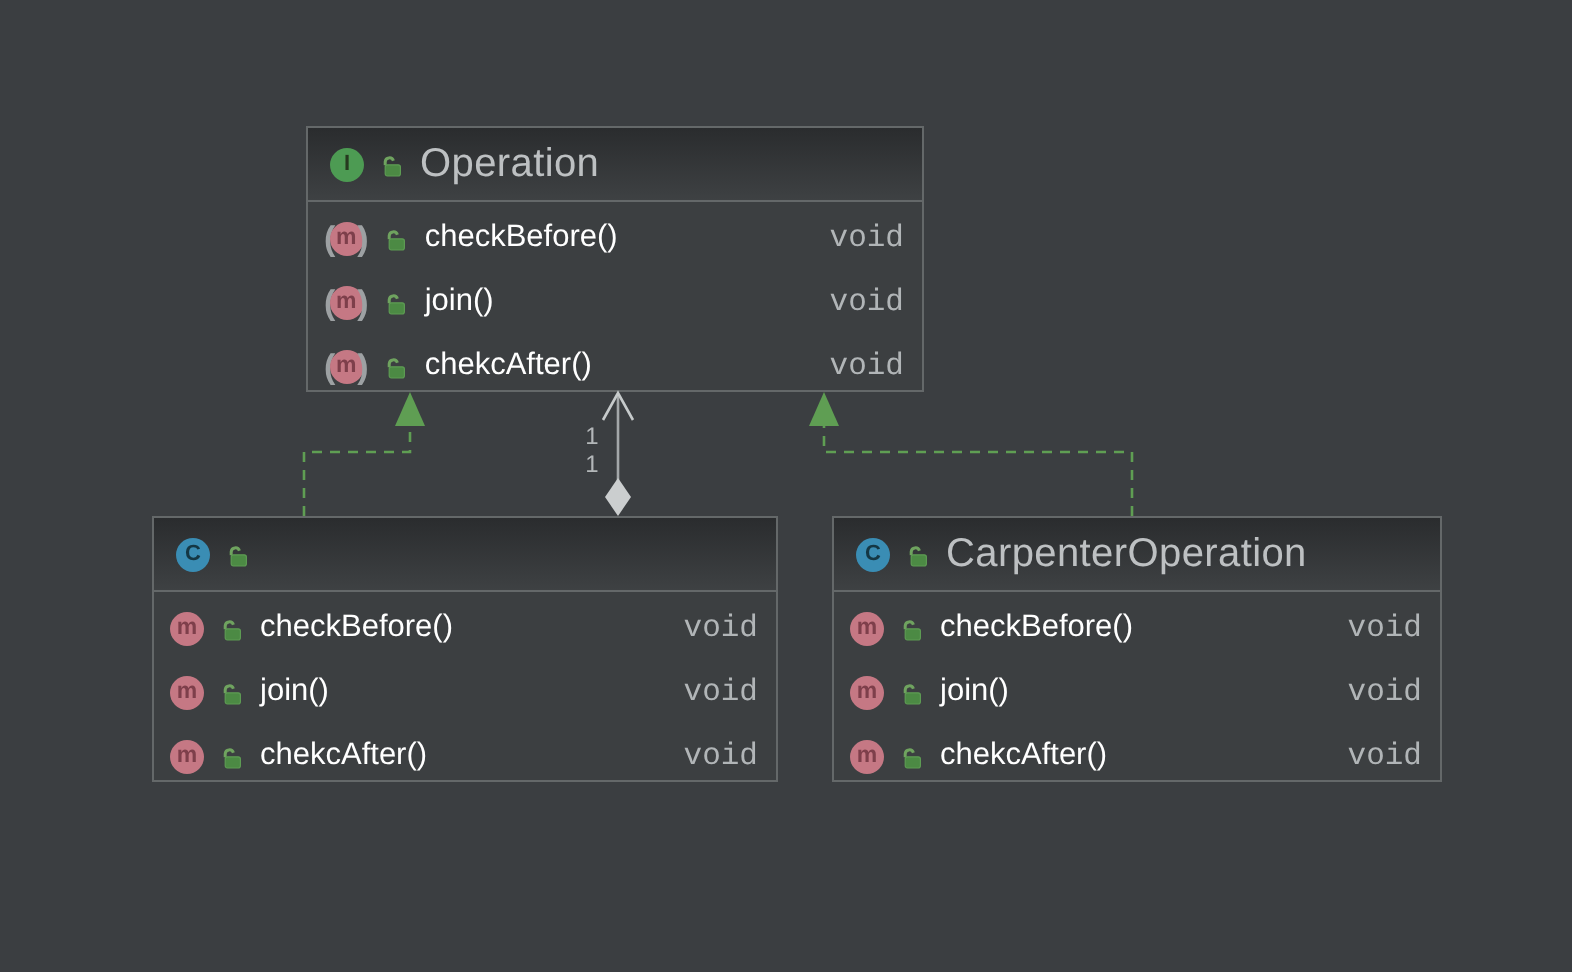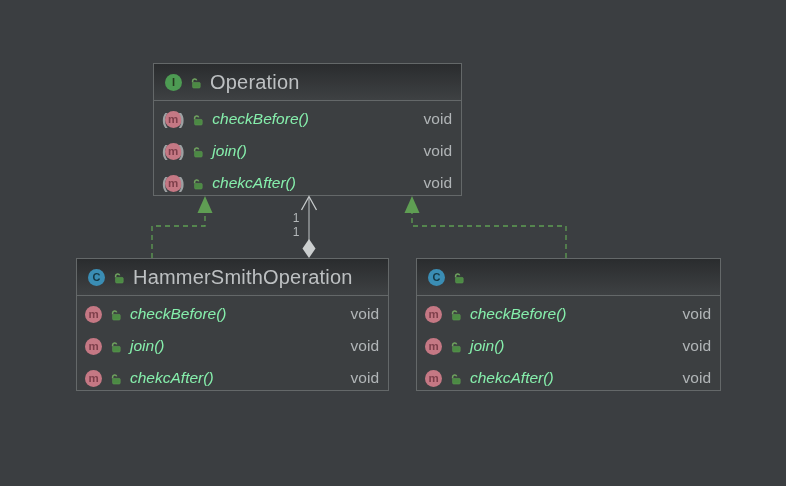--- a/index.html
+++ b/index.html
@@ -34,28 +34,28 @@
   }
   .rows{padding-top:2px;}
   .row{
     height:32px;
     display:flex;align-items:center;
     padding:0 9px 0 8px;
     gap:8px;
   }
   .member-name{
     font-size:15.5px;
-    color:#86efac;
+    color:#ffffff;
     white-space:nowrap;
-    font-style:italic;
   }
   .member-type{
     margin-left:auto;
     font-size:15.5px;
     color:#b1b5b7;
+    font-family:Liberation Mono, monospace;
   }
   
   .circle-icon{
     width:17px;height:17px;border-radius:50%;
     display:flex;align-items:center;justify-content:center;
     font-size:11px;font-weight:700;
     flex:0 0 auto;
   }
   .icon-interface{background:#4d9b53;color:#26391f;}
   .icon-class{background:#3a8db4;color:#143744;}
@@ -140,21 +140,20 @@
     </div>
   </div>
 
   <div class="node" style="left:76px;top:258px;width:313px;height:133px;">
     <div class="node-header">
       <span class="circle-icon icon-class">C</span>
       <svg class="lock-icon" width="12" height="12" viewBox="0 0 12 12">
         <path d="M2.6 5.6 L2.6 3.9 A2.1 2.1 0 0 1 6.7 3.4" fill="none" stroke="#6fa35f" stroke-width="1.5"></path>
         <rect x="2.6" y="5.4" width="7.6" height="5.6" rx="1.1" fill="#4c8a44" stroke="#5d9b53" stroke-width="0.6"></rect>
       </svg>
-      <span class="node-title">HammerSmithOperation</span>
     </div>
     <div class="rows">
       <div class="row">
         <span class="circle-icon icon-method">m</span>
         <svg class="lock-icon" width="12" height="12" viewBox="0 0 12 12">
           <path d="M2.6 5.6 L2.6 3.9 A2.1 2.1 0 0 1 6.7 3.4" fill="none" stroke="#6fa35f" stroke-width="1.5"></path>
           <rect x="2.6" y="5.4" width="7.6" height="5.6" rx="1.1" fill="#4c8a44" stroke="#5d9b53" stroke-width="0.6"></rect>
         </svg>
         <span class="member-name">checkBefore()</span>
         <span class="member-type">void</span>
@@ -180,20 +179,21 @@
     </div>
   </div>
 
   <div class="node" style="left:416px;top:258px;width:305px;height:133px;">
     <div class="node-header">
       <span class="circle-icon icon-class">C</span>
       <svg class="lock-icon" width="12" height="12" viewBox="0 0 12 12">
         <path d="M2.6 5.6 L2.6 3.9 A2.1 2.1 0 0 1 6.7 3.4" fill="none" stroke="#6fa35f" stroke-width="1.5"></path>
         <rect x="2.6" y="5.4" width="7.6" height="5.6" rx="1.1" fill="#4c8a44" stroke="#5d9b53" stroke-width="0.6"></rect>
       </svg>
+      <span class="node-title">CarpenterOperation</span>
     </div>
     <div class="rows">
       <div class="row">
         <span class="circle-icon icon-method">m</span>
         <svg class="lock-icon" width="12" height="12" viewBox="0 0 12 12">
           <path d="M2.6 5.6 L2.6 3.9 A2.1 2.1 0 0 1 6.7 3.4" fill="none" stroke="#6fa35f" stroke-width="1.5"></path>
           <rect x="2.6" y="5.4" width="7.6" height="5.6" rx="1.1" fill="#4c8a44" stroke="#5d9b53" stroke-width="0.6"></rect>
         </svg>
         <span class="member-name">checkBefore()</span>
         <span class="member-type">void</span>

